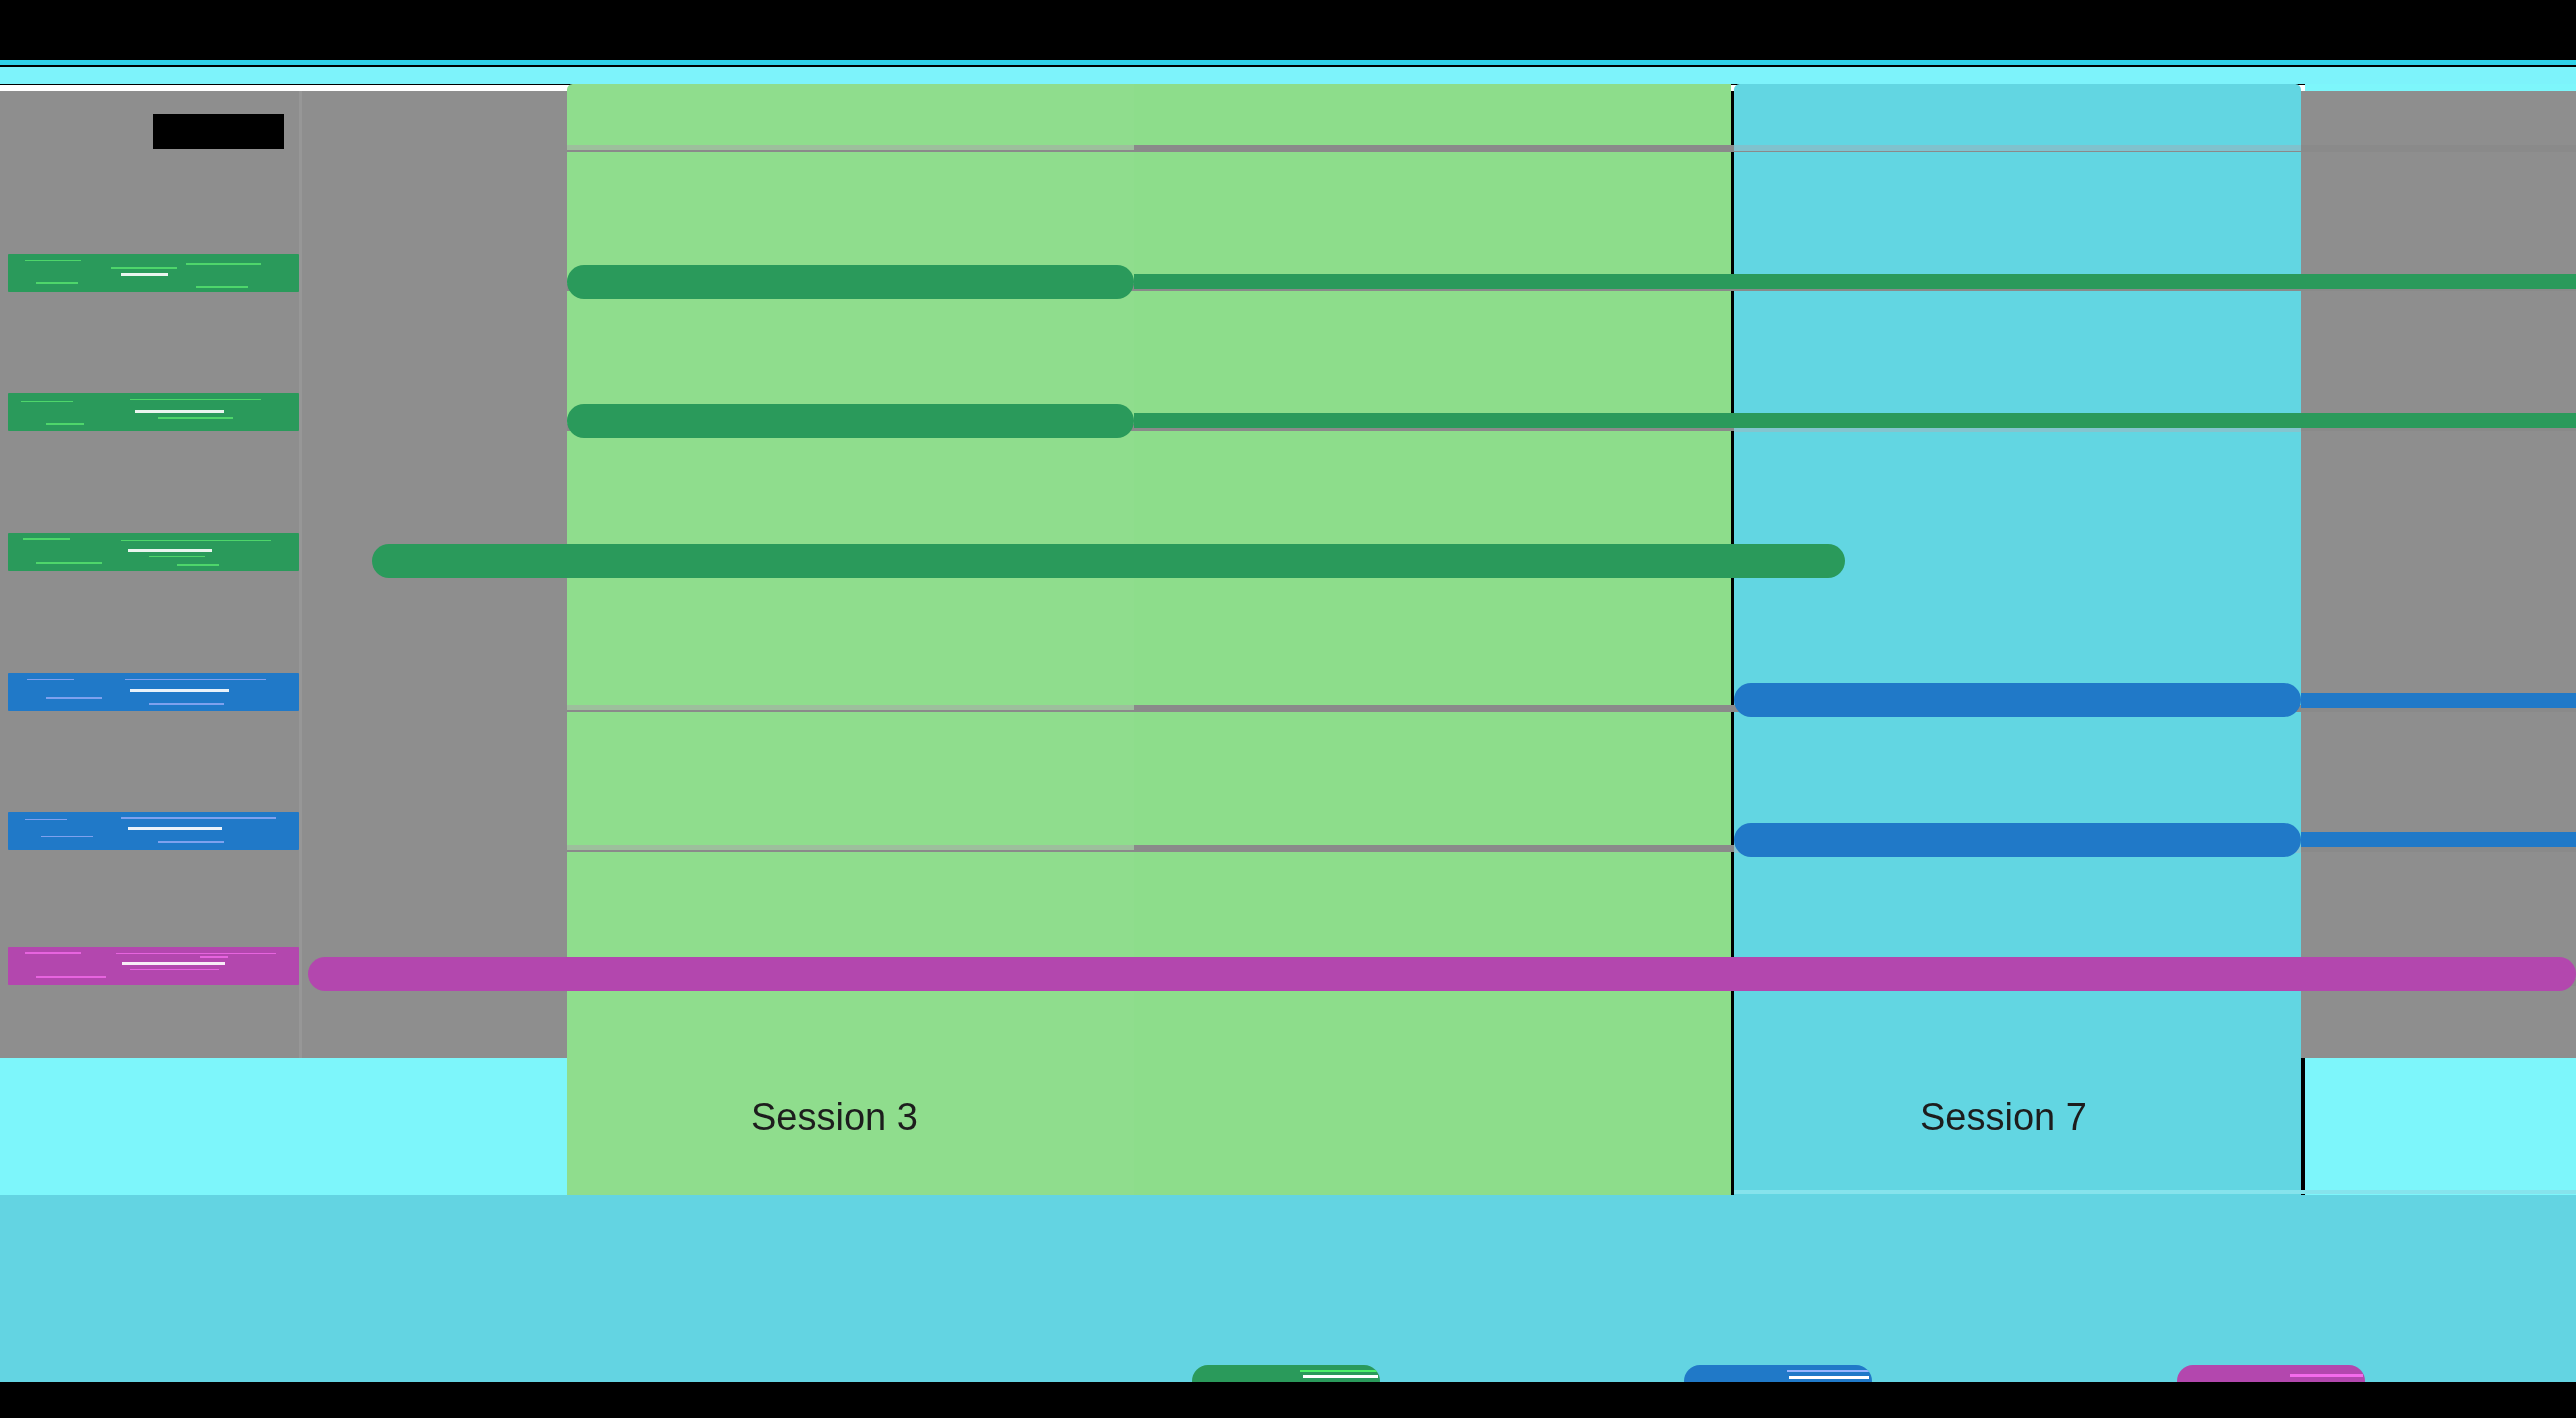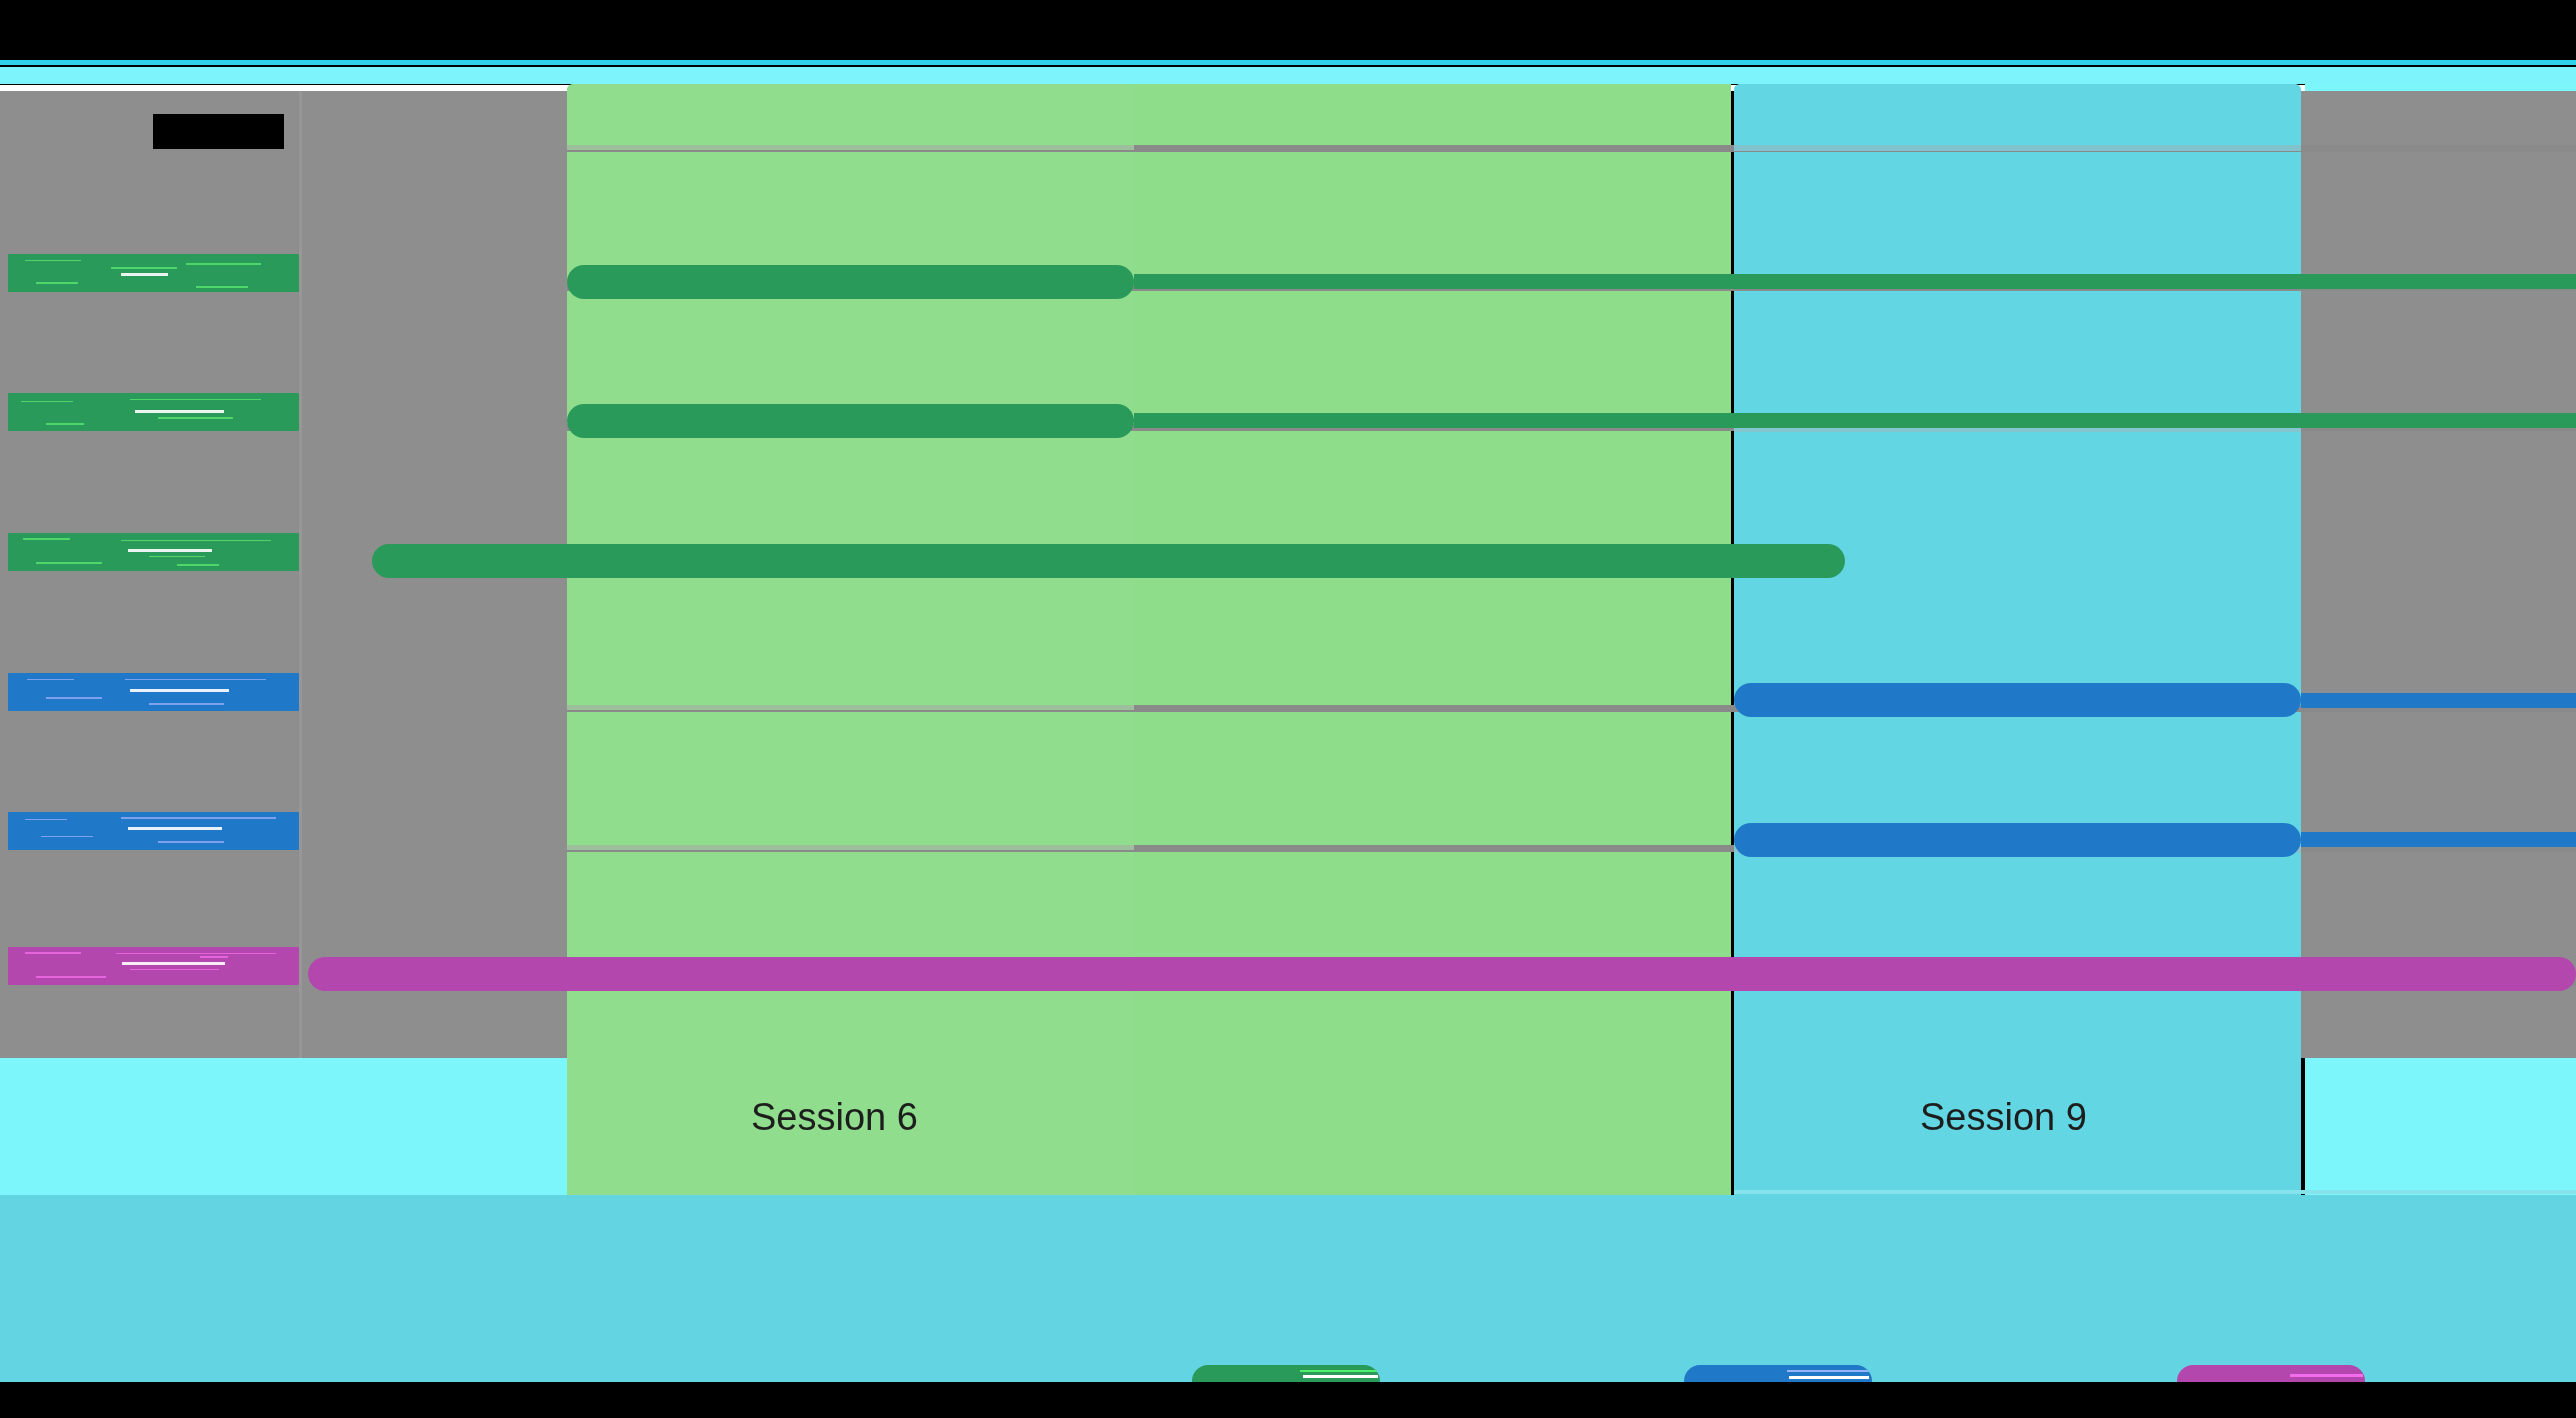--- a/index.html
+++ b/index.html
@@ -186,22 +186,22 @@
   <div class="bar green" style="left:372px;top:544px;width:1473px;height:34px;"></div>
 
   <div class="bar blue" style="left:1734px;top:683px;width:567px;height:34px;"></div>
   <div class="bar blue" style="left:2301px;top:693px;width:275px;height:15px;border-radius:0;"></div>
 
   <div class="bar blue" style="left:1734px;top:823px;width:567px;height:34px;"></div>
   <div class="bar blue" style="left:2301px;top:832px;width:275px;height:15px;border-radius:0;"></div>
 
   <div class="bar mag" style="left:308px;top:957px;width:2268px;height:34px;"></div>
 
-  <div class="session-cap" style="left:751px;">Session 6</div>
-  <div class="session-cap" style="left:1920px;">Session 9</div>
+  <div class="session-cap" style="left:751px;">Session 3</div>
+  <div class="session-cap" style="left:1920px;">Session 7</div>
 
   <div id="footer-hair1"></div>
   <div id="footer-strip"></div>
 
   <div class="legend-chip green" style="left:1192px;">
     <span class="gl" style="left:108px;top:4.7px;width:80px;"></span>
     <span class="gw" style="left:111px;top:10.3px;width:75px;"></span>
     <span class="gl" style="left:108px;top:22.5px;width:80px;"></span>
     <span class="gw" style="left:111px;top:27px;width:75px;"></span>
 

